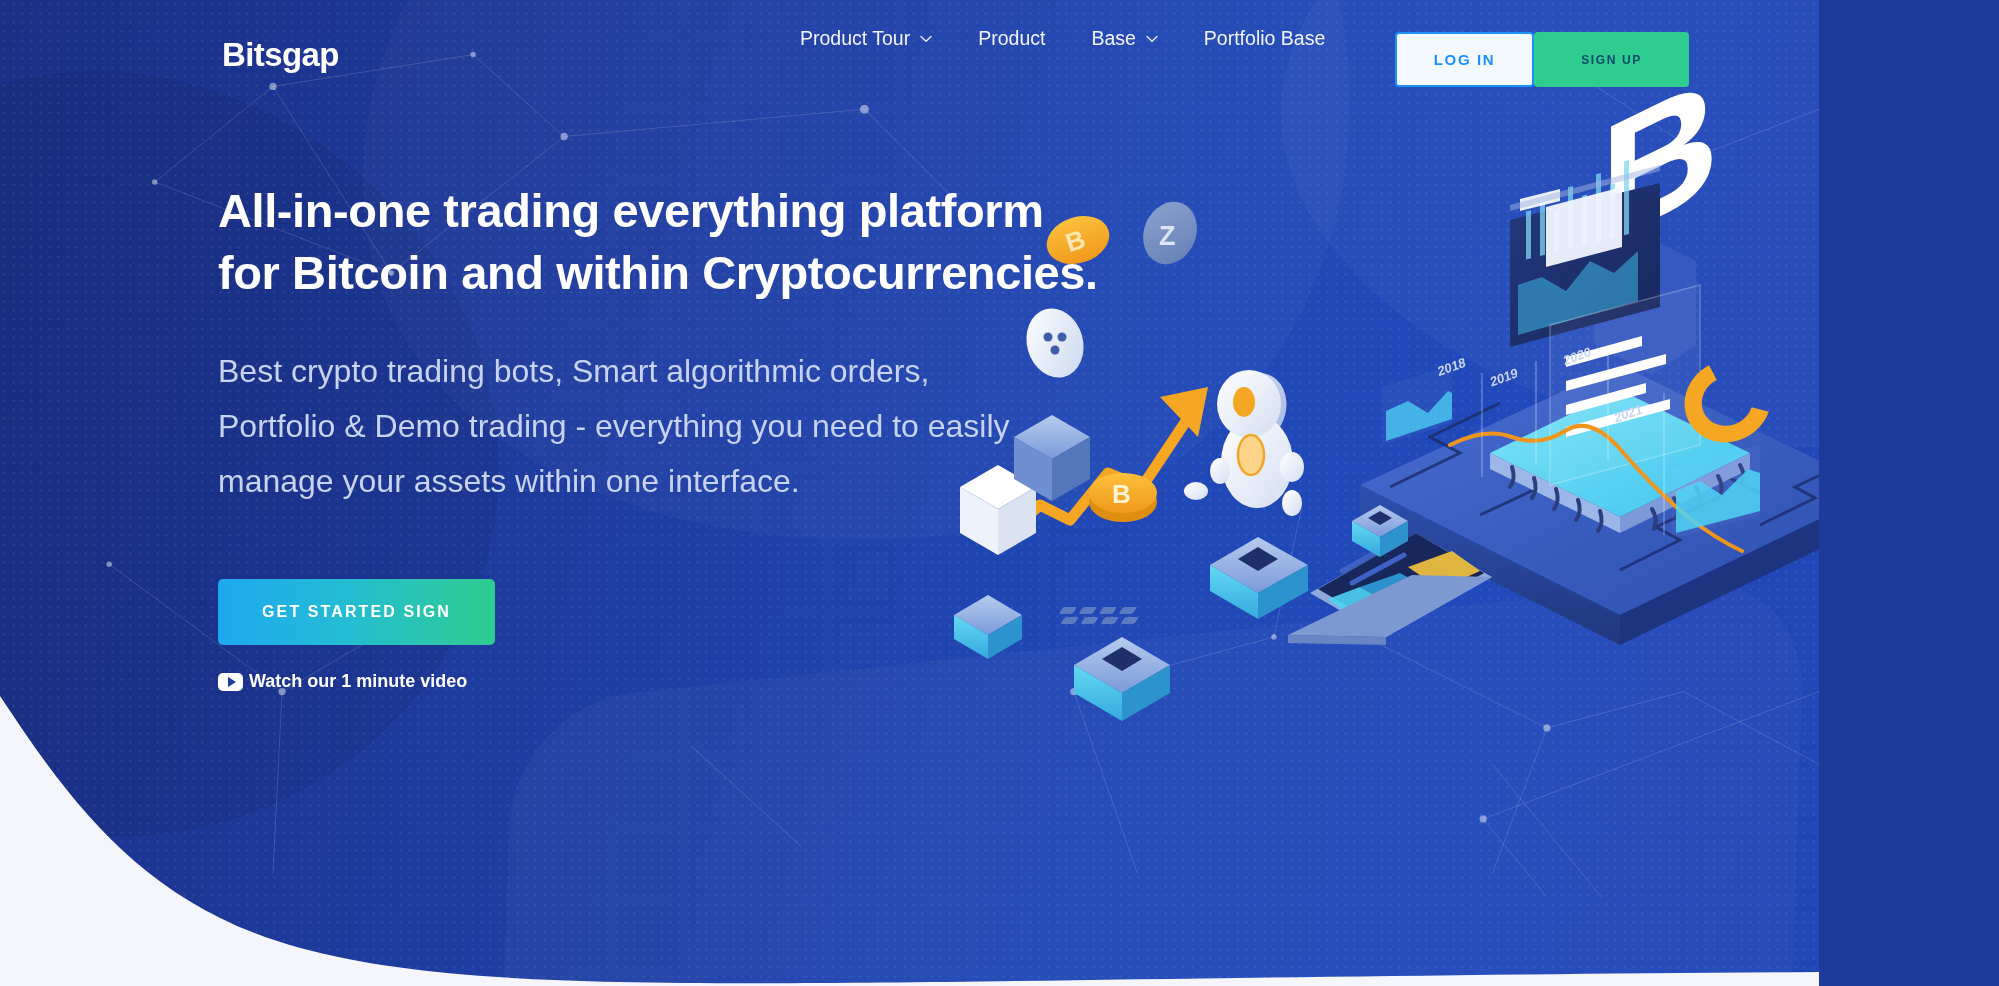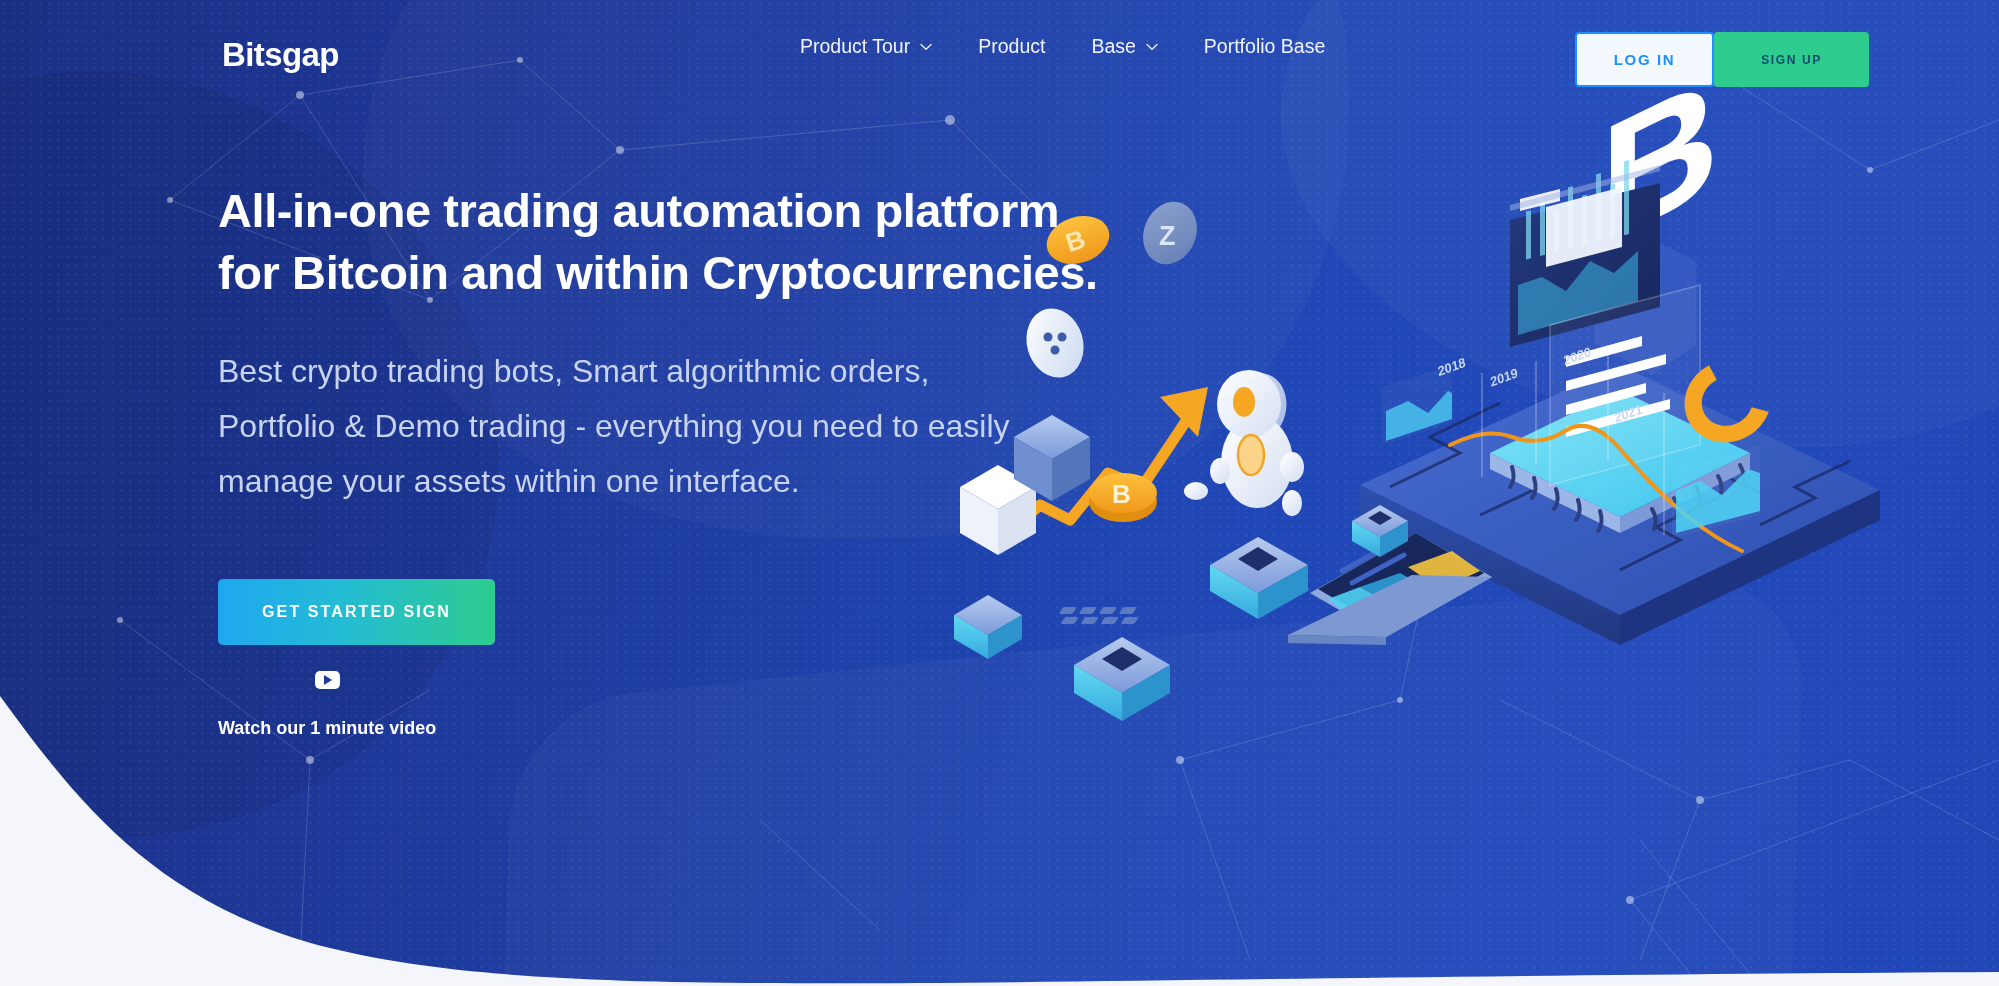--- a/index.html
+++ b/index.html
@@ -7,21 +7,21 @@
   html, body {
     width: 1999px;
     height: 986px;
     overflow: hidden;
     font-family: "Liberation Sans", sans-serif;
     background: #1e3a9a;
   }
 
   .page {
     position: relative;
-    width: 1999px;
+    width: 1819px;
     height: 986px;
     overflow: hidden;
     background: linear-gradient(105deg,
         #1b2f84 0%,
         #1d3693 18%,
         #1f3ea4 38%,
         #2047b4 58%,
         #2249bb 78%,
         #2146b6 100%);
   }
@@ -83,21 +83,21 @@
   .logo {
     position: absolute;
     left: 222px; top: 36px;
     font-size: 33px;
     font-weight: 700;
     color: #ffffff;
     letter-spacing: -0.6px;
   }
   .nav {
     position: absolute;
-    left: 800px; top: 37px;
+    left: 800px; top: 29px;
     display: flex;
     align-items: center;
     gap: 46px;
   }
   .nav-item {
     display: flex;
     align-items: center;
     gap: 10px;
     color: #f2f5ff;
     font-size: 19.5px;
@@ -171,24 +171,23 @@
     font-weight: 700;
     letter-spacing: 2.1px;
     display: flex; align-items: center; justify-content: center;
     cursor: pointer;
     border: none;
   }
   .video-link {
     margin-top: 26px;
     display: flex;
     align-items: center;
-    gap: 29px;
+    gap: 6px;
     cursor: pointer;
     width: fit-content;
-    flex-direction: column;
   }
   .yt-icon {
     width: 25px; height: 18px;
     background: #ffffff;
     border-radius: 5px;
     display: flex; align-items: center; justify-content: center;
   }
   .yt-icon:after {
     content: "";
     width: 0; height: 0;
@@ -287,21 +286,21 @@
     </nav>
 
     <div class="header-actions">
       <button class="btn-login">LOG IN</button>
       <button class="btn-signup">SIGN UP</button>
     </div>
   </div>
 
   <div class="hero">
     <h1 class="headline">
-      <span>All-in-one trading automation platform</span><br>
+      <span>All-in-one trading everything platform</span><br>
       <span>for Bitcoin and within Cryptocurrencies.</span>
     </h1>
     <p class="subhead">Best crypto trading bots, Smart algorithmic orders, Portfolio &amp; Demo trading - everything you need to easily manage your assets within one interface.</p>
     <button class="cta">GET STARTED SIGN</button>
     <div class="video-link">
       <span class="yt-icon"></span>
       <span class="video-label">Watch our 1 minute video</span>
     </div>
   </div>
 

